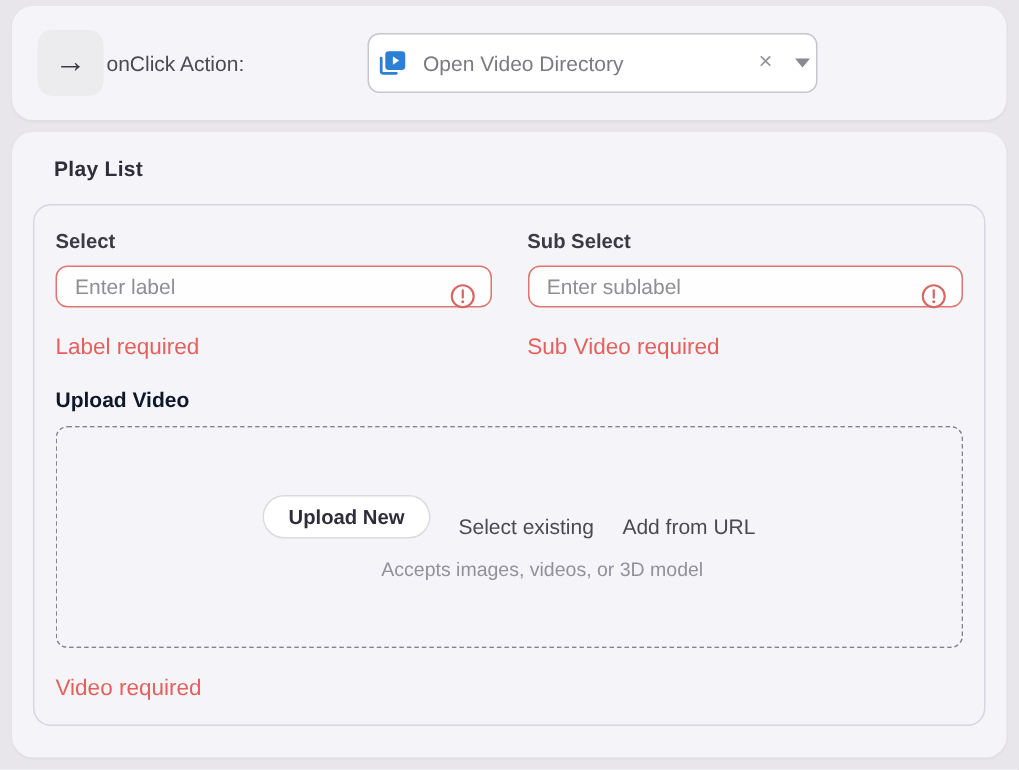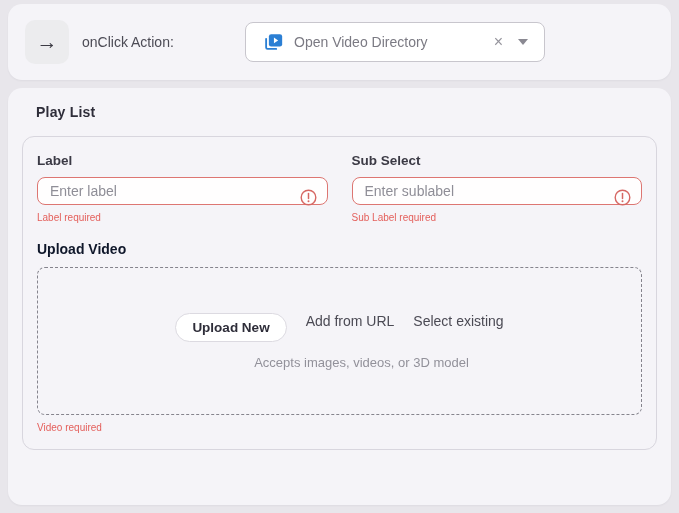--- a/index.html
+++ b/index.html
@@ -15,25 +15,25 @@
     background:#f5f4f8; border-radius:14px;
     box-shadow:0 1px 2px rgba(40,40,60,0.05);
   }
   
   .card-action { top:4px; height:76px; display:flex; align-items:center; padding:0 17px; }
   .arrow-chip {
     width:44px; height:44px; border-radius:10px; background:#ececee;
     display:flex; align-items:center; justify-content:center;
     font-size:21px; color:#3c3b44; flex:0 0 auto;
   }
-  .action-label { margin-left:13px; font-size:14px; font-weight:500; color:#4c4b55; }
+  .action-label { margin-left:2px; font-size:14px; font-weight:500; color:#4c4b55; }
   .select-box {
     position:absolute; left:237px; top:18px; width:300px; height:40px;
     background:#ffffff; border:1px solid #c8c6cd; border-radius:8px;
-    display:flex; align-items:center; padding:0 16px; cursor:pointer;
+    display:flex; align-items:center; padding:0 4px; cursor:pointer;
   }
   .select-box .vicon { display:flex; flex:0 0 auto; }
   .select-value { margin-left:10px; font-size:14px; color:#7b7a83; white-space:nowrap; }
   .select-clear { margin-left:auto; font-size:16px; color:#95949c; line-height:1; cursor:pointer; padding:0 2px; }
   .select-caret {
     margin-left:13px; width:0; height:0;
     border-left:5px solid transparent; border-right:5px solid transparent;
     border-top:6px solid #8a8992;
   }
   
@@ -43,28 +43,28 @@
   .fields { display:grid; grid-template-columns:1fr 1fr; column-gap:24px; }
   .field-label { font-size:13.5px; font-weight:600; color:#3b3a45; margin-bottom:9px; }
   .input-wrap { position:relative; }
   .text-input {
     width:100%; height:28px; border:1px solid #dd7672; border-radius:8px;
     background:#fffefe; padding:0 36px 0 12px; font-size:14px; color:#3b3a45;
     font-family:"Liberation Sans", sans-serif; outline:none;
   }
   .text-input::placeholder { color:#8f8e97; }
   .error-icon { position:absolute; right:11px; top:12px; width:17px; height:17px; }
-  .error-text { font-size:10px; color:#e4605c; margin-top:7px; }
+  .error-text { font-size:15px; color:#e4605c; margin-top:18px; }
   .upload-section { margin-top:18px; }
   .upload-label { font-size:14px; font-weight:700; color:#0f172a; margin-bottom:10px; }
   .dropzone {
     border:1px dashed #85848d; border-radius:8px; height:148px;
     display:flex; flex-direction:column; align-items:center; justify-content:center;
   }
-  .dz-row { display:flex; align-items:flex-start; gap:19px; }
+  .dz-row { display:flex; align-items:flex-end; gap:19px; }
   .btn-upload-new {
     background:#ffffff; border:1px solid #dcdae1; border-radius:999px;
     padding:6px 16px; font-size:13.5px; font-weight:700; color:#2e2d39;
     font-family:"Liberation Sans", sans-serif; cursor:pointer;
   }
   .link-btn {
     background:none; border:none; font-size:14px; color:#4b4a54;
     font-family:"Liberation Sans", sans-serif; cursor:pointer; padding:0;
   }
   .dz-hint { margin-top:13px; font-size:13px; color:#92919a;margin-left:44px; }
@@ -92,21 +92,21 @@
   </div>
 </div>
 
 <div class="card card-playlist">
   <div class="playlist-title">Play List</div>
 
   <div class="panel">
     <div class="fields">
 
       <div>
-        <div class="field-label">Label</div>
+        <div class="field-label">Select</div>
         <div class="input-wrap">
           <input class="text-input" type="text" placeholder="Enter label" style="">
           <span class="error-icon">
             <svg width="17" height="17" viewBox="0 0 17 17">
               <circle cx="8.5" cy="8.5" r="7.3" fill="none" stroke="#d66763" stroke-width="1.4"></circle>
               <line x1="8.5" y1="4.6" x2="8.5" y2="9.4" stroke="#d66763" stroke-width="1.5" stroke-linecap="round"></line>
               <circle cx="8.5" cy="12.2" r="1" fill="#d66763"></circle>
             </svg>
           </span>
         </div>
@@ -118,30 +118,30 @@
         <div class="input-wrap">
           <input class="text-input" type="text" placeholder="Enter sublabel" style="">
           <span class="error-icon">
             <svg width="17" height="17" viewBox="0 0 17 17">
               <circle cx="8.5" cy="8.5" r="7.3" fill="none" stroke="#d66763" stroke-width="1.4"></circle>
               <line x1="8.5" y1="4.6" x2="8.5" y2="9.4" stroke="#d66763" stroke-width="1.5" stroke-linecap="round"></line>
               <circle cx="8.5" cy="12.2" r="1" fill="#d66763"></circle>
             </svg>
           </span>
         </div>
-        <div class="error-text">Sub Label required</div>
+        <div class="error-text">Sub Video required</div>
       </div>
     </div>
 
     <div class="upload-section">
       <div class="upload-label">Upload Video</div>
       <div class="dropzone">
         <div class="dz-row">
           <button class="btn-upload-new">Upload New</button>
+          <button class="link-btn">Select existing</button>
           <button class="link-btn">Add from URL</button>
-          <button class="link-btn">Select existing</button>
         </div>
         <div class="dz-hint">Accepts images, videos, or 3D model</div>
       </div>
       <div class="error-text">Video required</div>
     </div>
   </div>
 </div>
 
 </body></html>

